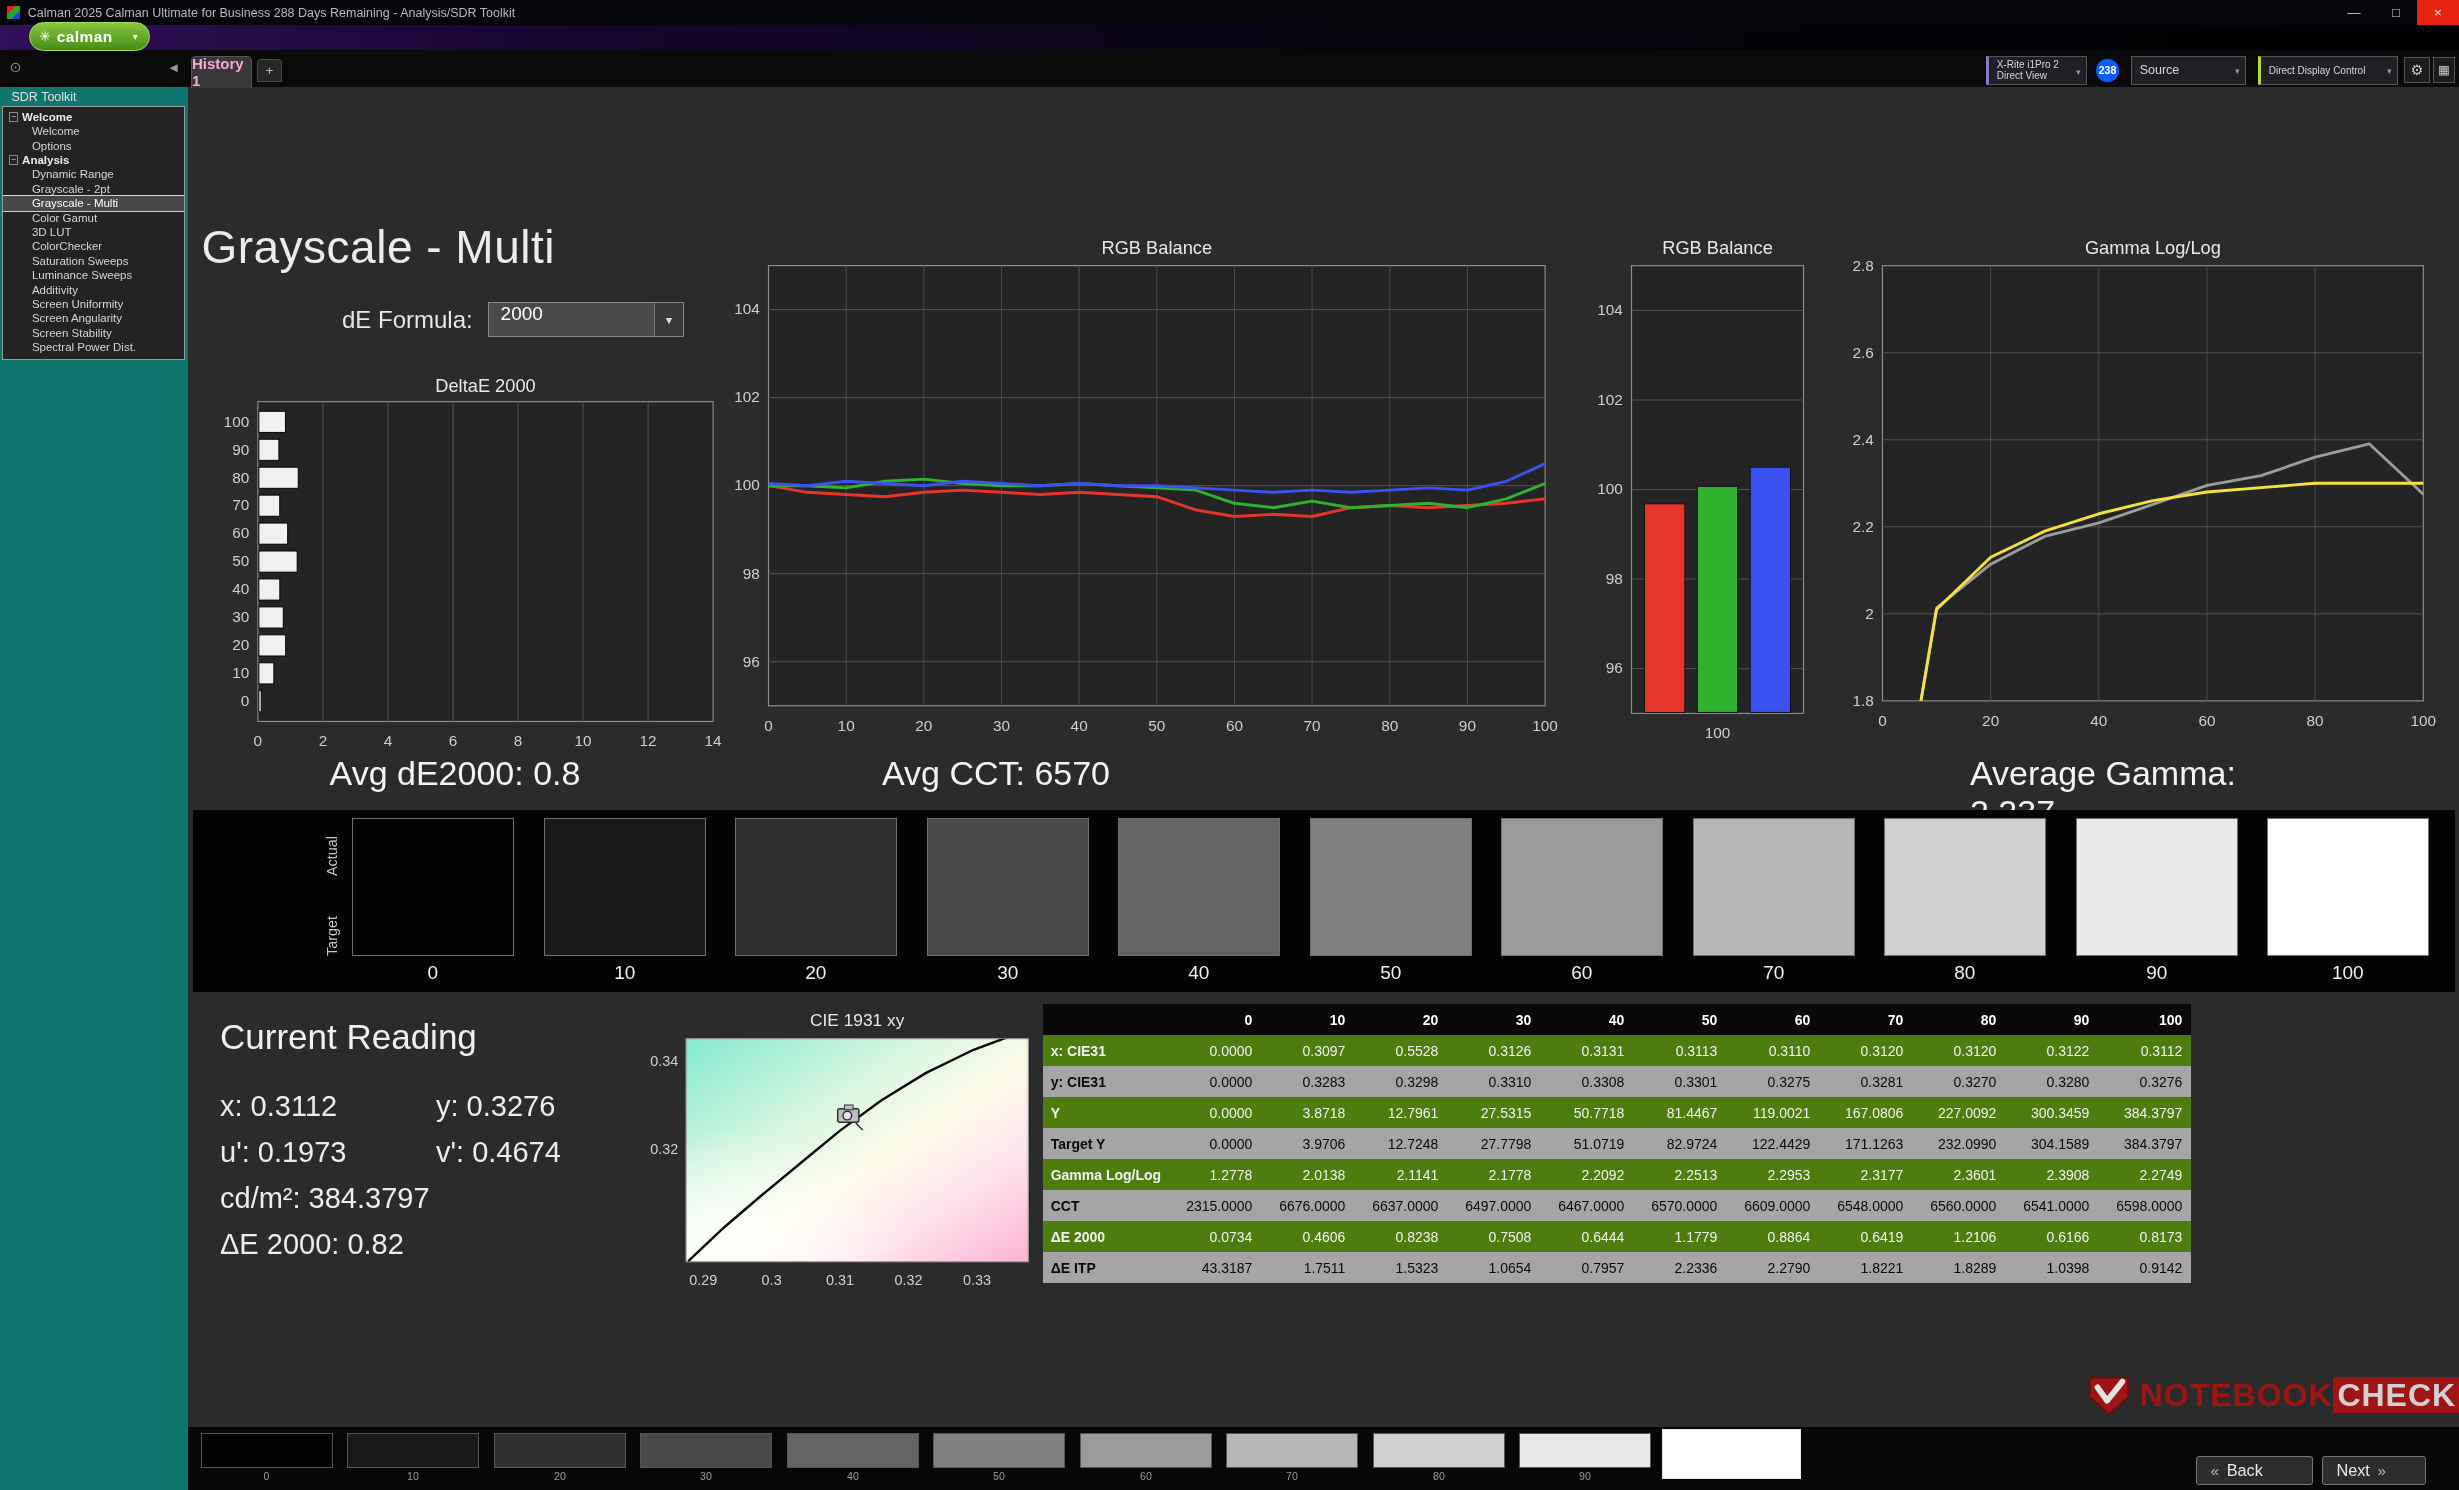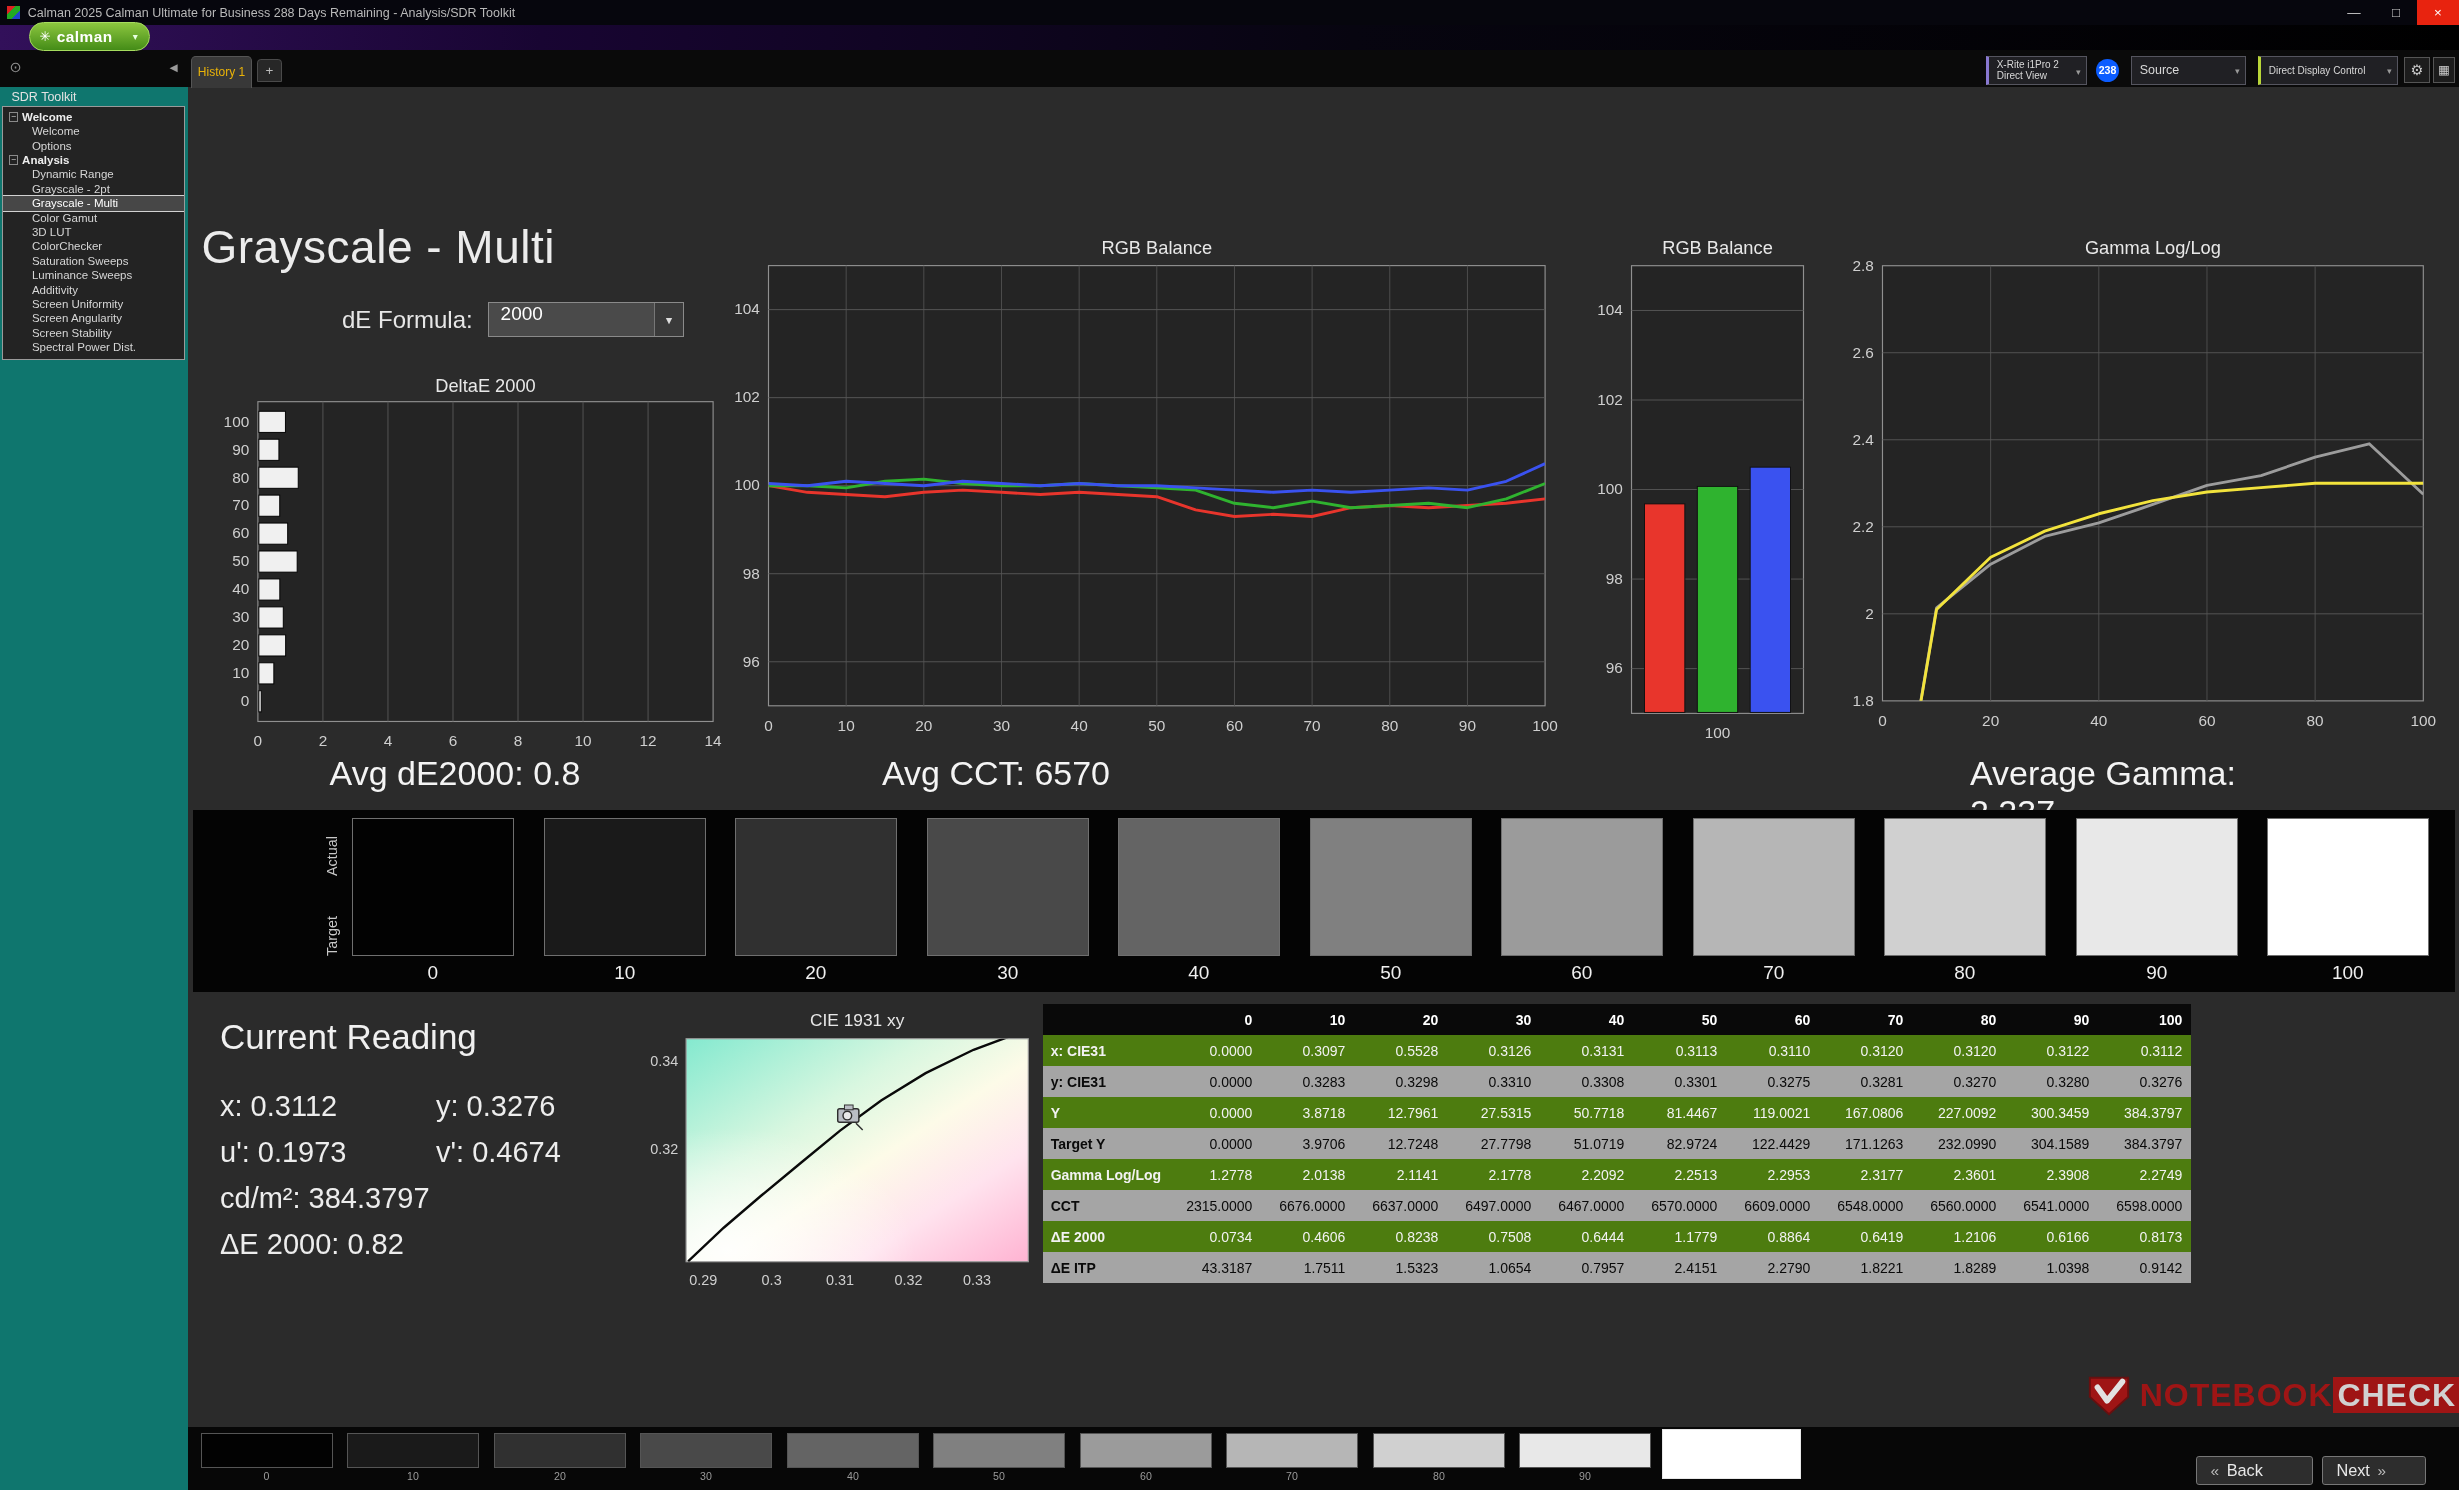--- a/index.html
+++ b/index.html
@@ -26,22 +26,22 @@
   .pill-ic { color:#fff; font-size:13.4px; }
   .pill-tx { color:#fff; font-size:15.4px; font-weight:bold; letter-spacing:0.5px; }
   .pill-ar { color:#e8ffe0; font-size:8.6px; margin-left:auto; }
 
   
   .toolbar { position:absolute; top:50px; left:0; right:0; height:37px; background:#0a0a0a; z-index:15; }
   .pin-btn { position:absolute; left:9.6px; top:8.6px; font-size:14.4px; color:#8f8f8f; }
   .collapse-btn { position:absolute; left:164px; top:7.7px; width:19px; height:19px; color:#9a9a9a;
     font-size:10.6px; display:flex; align-items:center; justify-content:center; }
   .history-tab { position:absolute; left:191px; top:5.8px; width:61px; height:32px; background:#383838;
-    border:1px solid #555; border-bottom:none; border-radius:4.8px 4.8px 0 0; color:#eab308; font-size:12px;
-    display:flex; align-items:center; justify-content:center; }
+    border:1px solid #555; border-bottom:none; border-radius:4.8px 4.8px 0 0; color:#f9a8d4; font-size:15px;
+    display:flex; align-items:center; justify-content:center;font-weight:bold; }
   .addtab-btn { position:absolute; left:257px; top:8.6px; width:25px; height:23px; background:#272727;
     border:1px solid #4a4a4a; border-radius:3.8px 3.8px 0 0; color:#bbb; font-size:13.4px;
     display:flex; align-items:center; justify-content:center; }
   .tb-box { position:absolute; top:5.8px; height:29px; background:#202024; border:1px solid #55555f;
     color:#d8d8d8; display:flex; flex-direction:column; justify-content:center; padding:0 15.4px 0 7.7px; }
   .tb-box .ar { position:absolute; right:3.8px; top:10.6px; font-size:7.7px; color:#999; }
   .meter-box { left:1986px; width:101px; border-left:3.8px solid #8878d0; font-size:10px; line-height:11.5px; }
   .source-box { left:2131px; width:115px; font-size:12.5px; }
   .ddc-box { left:2258px; width:140px; border-left:3.8px solid #b9d638; font-size:10px; }
   .badge { position:absolute; left:2096px; top:8.6px; width:23px; height:23px; border-radius:50%;
@@ -521,21 +521,21 @@
         <div class="dt-cell dark">0.6419</div>
         <div class="dt-cell dark">1.2106</div>
         <div class="dt-cell dark">0.6166</div>
         <div class="dt-cell dark">0.8173</div>
         <div class="dt-cell dt-label light">ΔE ITP</div>
         <div class="dt-cell light">43.3187</div>
         <div class="dt-cell light">1.7511</div>
         <div class="dt-cell light">1.5323</div>
         <div class="dt-cell light">1.0654</div>
         <div class="dt-cell light">0.7957</div>
-        <div class="dt-cell light">2.4151</div>
+        <div class="dt-cell light">2.2336</div>
         <div class="dt-cell light">2.2790</div>
         <div class="dt-cell light">1.8221</div>
         <div class="dt-cell light">1.8289</div>
         <div class="dt-cell light">1.0398</div>
         <div class="dt-cell light">0.9142</div>
       </div>
     </div>
 
   <div class="bottom-bar" id="bottom-bar">
     <div class="nav-btn" id="back-btn">

